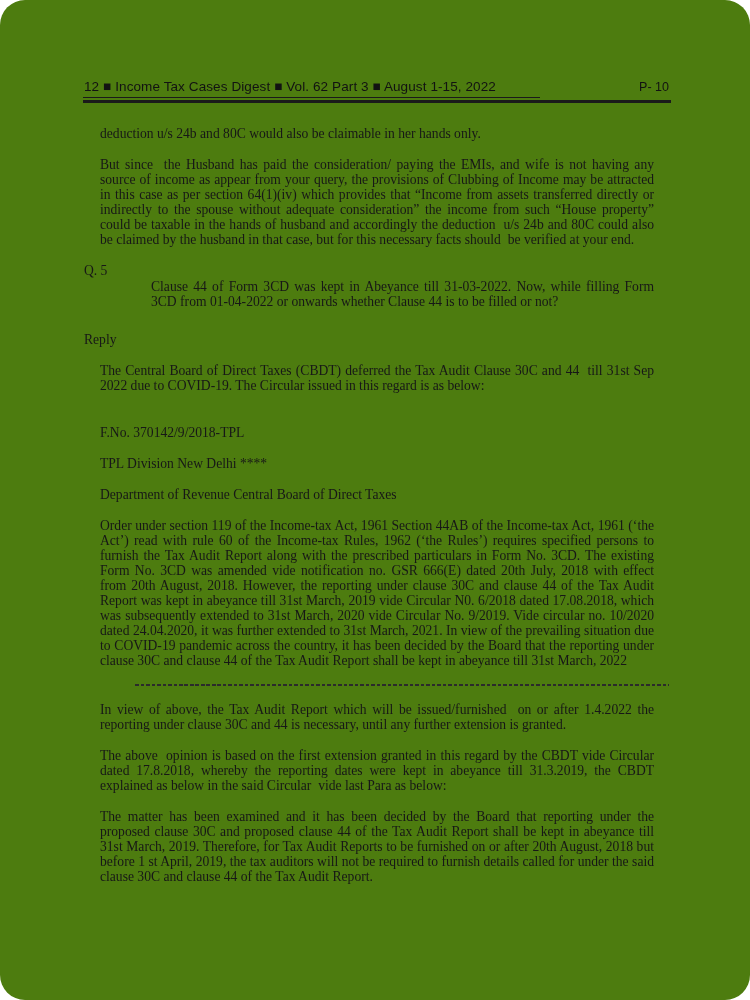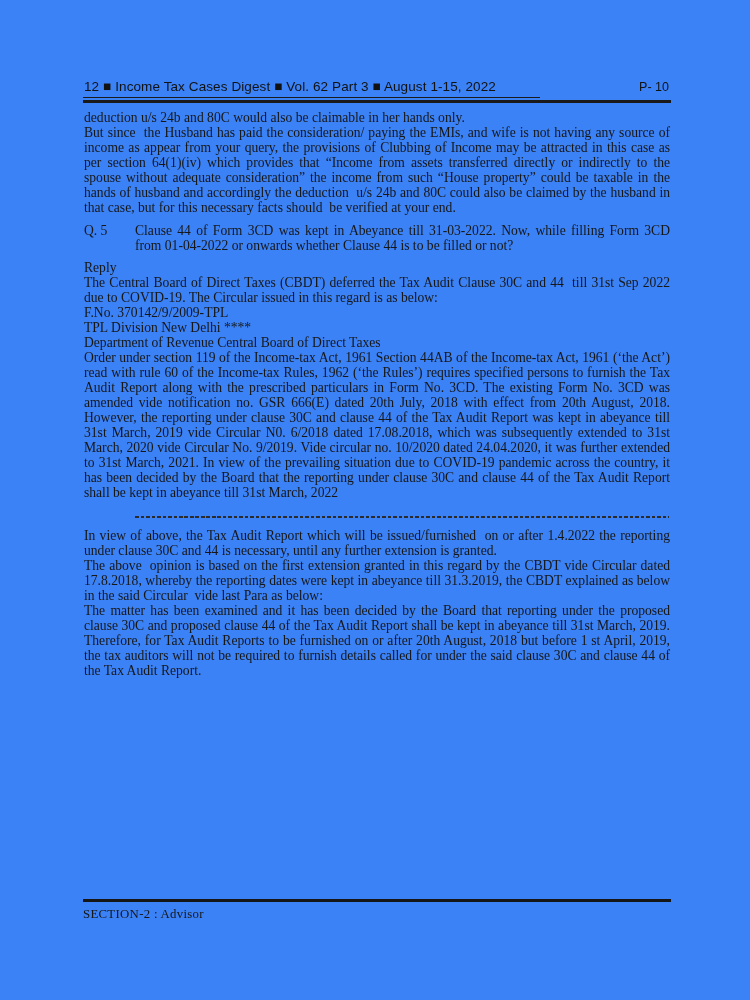--- a/index.html
+++ b/index.html
@@ -4,23 +4,24 @@
 <style>
   html, body { margin: 0; padding: 0; }
   body {
     width: 750px; height: 1000px;
     background: #ffffff;
     font-family: "Liberation Serif", serif;
   }
   .page {
     position: relative;
     width: 750px; height: 1000px;
-    background: #3b82f6;
+    background: #4d7c0f;
     overflow: hidden;
     color: #1a1a1a;
+    border-radius: 25px;
   }
 
   
   .header {
     position: absolute;
     left: 83px; top: 79px; width: 588px;
   }
   .header-top {
     display: flex;
     justify-content: space-between;
@@ -50,21 +51,21 @@
 
   
   .content {
     position: absolute;
     left: 84px; top: 110px; width: 586px;
     font-size: 13.6px;
     line-height: 15px;
     color: #171717;
   }
   .content p {
-    margin: 0;
+    margin: 16px;
     text-align: justify;
     white-space: pre-wrap;
   }
   .indent { margin-left: 51px; }
   .mt6 { margin-top: 6px; }
   .mt7 { margin-top: 7px; }
   .row { display: flex; }
   .row-q { margin-top: 8px; }
   .row-reply { margin-top: 7px; flex-direction: column; }
   .col-label {
@@ -120,31 +121,27 @@
     <div class="row row-q">
       <div class="col-label">Q. 5</div>
       <p class="col-text bold">Clause 44 of Form 3CD was kept in Abeyance till 31-03-2022. Now, while filling Form 3CD from 01-04-2022 or onwards whether Clause 44 is to be filled or not?</p>
     </div>
 
     <div class="row row-reply">
       <div class="col-label">Reply</div>
       <p class="col-text">The Central Board of Direct Taxes (CBDT) deferred the Tax Audit Clause 30C and 44  till 31st Sep 2022 due to COVID-19. The Circular issued in this regard is as below:</p>
     </div>
 
-    <p class="indent mt7">F.No. 370142/9/2009-TPL</p>
+    <p class="indent mt7">F.No. 370142/9/2018-TPL</p>
     <p class="indent mt7">TPL Division New Delhi ****</p>
     <p class="indent mt7">Department of Revenue Central Board of Direct Taxes</p>
 
     <p class="indent mt7">Order under section 119 of the Income-tax Act, 1961 Section 44AB of the Income-tax Act, 1961 (‘the Act’) read with rule 60 of the Income-tax Rules, 1962 (‘the Rules’) requires specified persons to furnish the Tax Audit Report along with the prescribed particulars in Form No. 3CD. The existing Form No. 3CD was amended vide notification no. GSR 666(E) dated 20th July, 2018 with effect from 20th August, 2018. However, the reporting under clause 30C and clause 44 of the Tax Audit Report was kept in abeyance till 31st March, 2019 vide Circular N0. 6/2018 dated 17.08.2018, which was subsequently extended to 31st March, 2020 vide Circular No. 9/2019. Vide circular no. 10/2020 dated 24.04.2020, it was further extended to 31st March, 2021. In view of the prevailing situation due to COVID-19 pandemic across the country, it has been decided by the Board that the reporting under clause 30C and clause 44 of the Tax Audit Report shall be kept in abeyance till 31st March, 2022</p>
 
     <div class="dashed-divider"></div>
 
     <p class="indent">In view of above, the Tax Audit Report which will be issued/furnished  on or after 1.4.2022 the reporting under clause 30C and 44 is necessary, until any further extension is granted.</p>
     <p class="indent mt7">The above  opinion is based on the first extension granted in this regard by the CBDT vide Circular dated 17.8.2018, whereby the reporting dates were kept in abeyance till 31.3.2019, the CBDT explained as below in the said Circular  vide last Para as below:</p>
     <p class="indent mt7">The matter has been examined and it has been decided by the Board that reporting under the proposed clause 30C and proposed clause 44 of the Tax Audit Report shall be kept in abeyance till 31st March, 2019. Therefore, for Tax Audit Reports to be furnished on or after 20th August, 2018 but before 1 st April, 2019, the tax auditors will not be required to furnish details called for under the said clause 30C and clause 44 of the Tax Audit Report.</p>
   </div>
 
-  <div class="footer">
-    <div class="footer-rule"></div>
-    <div class="footer-label">SECTION-2 : Advisor</div>
-  </div>
 
 </div>
 
 </body></html>

